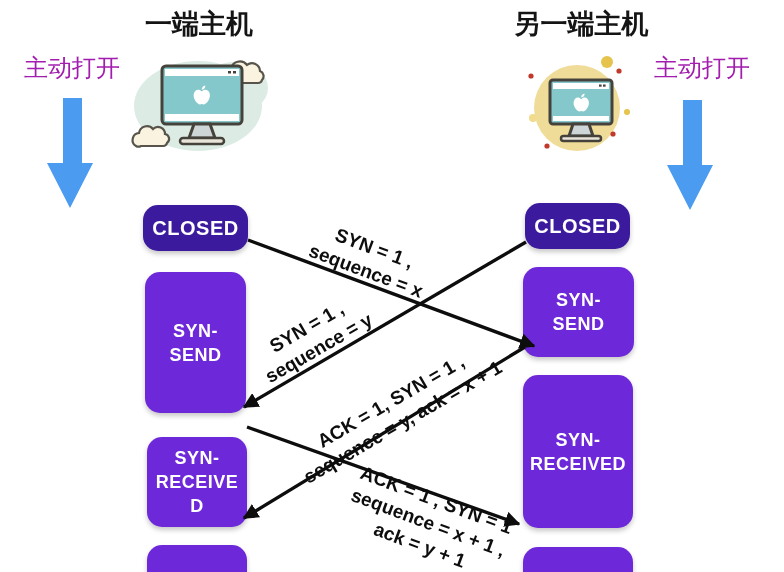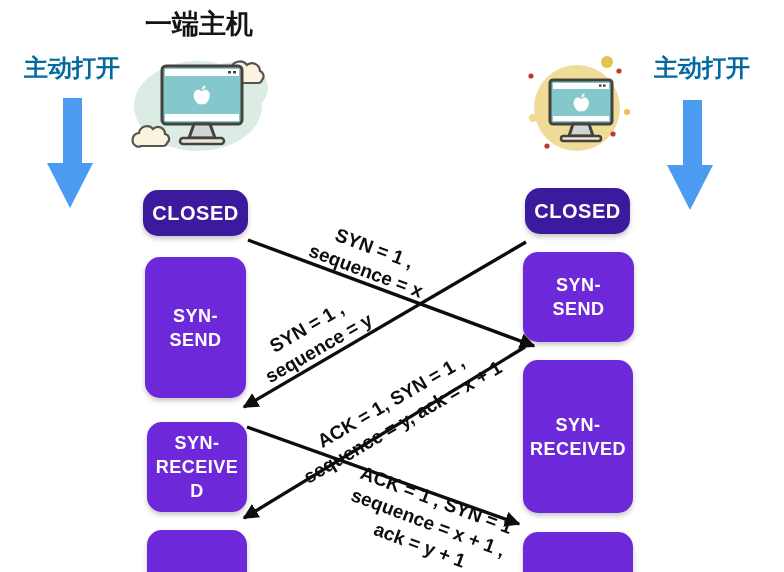--- a/index.html
+++ b/index.html
@@ -6,26 +6,27 @@
   .canvas{
     position:relative;width:784px;height:572px;overflow:hidden;background:#fff;
     font-family:"Liberation Sans","DejaVu Sans",sans-serif;
   }
   .host-title{
     position:absolute;transform:translateX(-50%);
     font-size:27px;font-weight:600;color:#141414;white-space:nowrap;
   }
   .action-label{
     position:absolute;transform:translate(-50%,-50%);
-    font-size:24px;font-weight:700;color:#0369a1;white-space:nowrap;
+    font-size:24px;font-weight:400;color:#a21caf;white-space:nowrap;
   }
   .state-box{
     position:absolute;display:flex;align-items:center;justify-content:center;
     border-radius:15px;box-shadow:0 3px 5px rgba(0,0,0,.22);
     text-align:center;
+    margin-top:15px;
   }
   .state-closed{background:#3b1a9e;}
   .state-open{background:#6d28d9;}
   .state-label{
     color:#fff;font-weight:700;font-size:18px;letter-spacing:.5px;
     line-height:24px;white-space:pre-line;
   }
   .closed-label{font-size:20px;}
   .msg-label{
     position:absolute;text-align:center;color:#0d0d0d;
@@ -34,20 +35,21 @@
   .msg-line{display:block;}
   .overlay{position:absolute;left:0;top:0;pointer-events:none;}
   .icon-svg{position:absolute;}
 </style>
 </head>
 <body>
 
 <div class="canvas">
 
   <div class="host-title" style="left:199px;top:6px;">一端主机</div>
+  <div class="host-title" style="left:581px;top:6px;">另一端主机</div>
 
   <div class="action-label" style="left:72px;top:68px;">主动打开</div>
   <div class="action-label" style="left:702px;top:68px;">主动打开</div>
 
   <svg class="icon-svg" style="left:46px;top:97px;" width="48" height="113" viewBox="0 0 48 113">
     <polygon points="17,1 36,1 36,66 47,66 24,111 1,66 17,66" fill="#4b9bf0"></polygon>
   </svg>
   <svg class="icon-svg" style="left:666px;top:99px;" width="48" height="113" viewBox="0 0 48 113">
     <polygon points="17,1 36,1 36,66 47,66 24,111 1,66 17,66" fill="#4b9bf0"></polygon>
   </svg>

